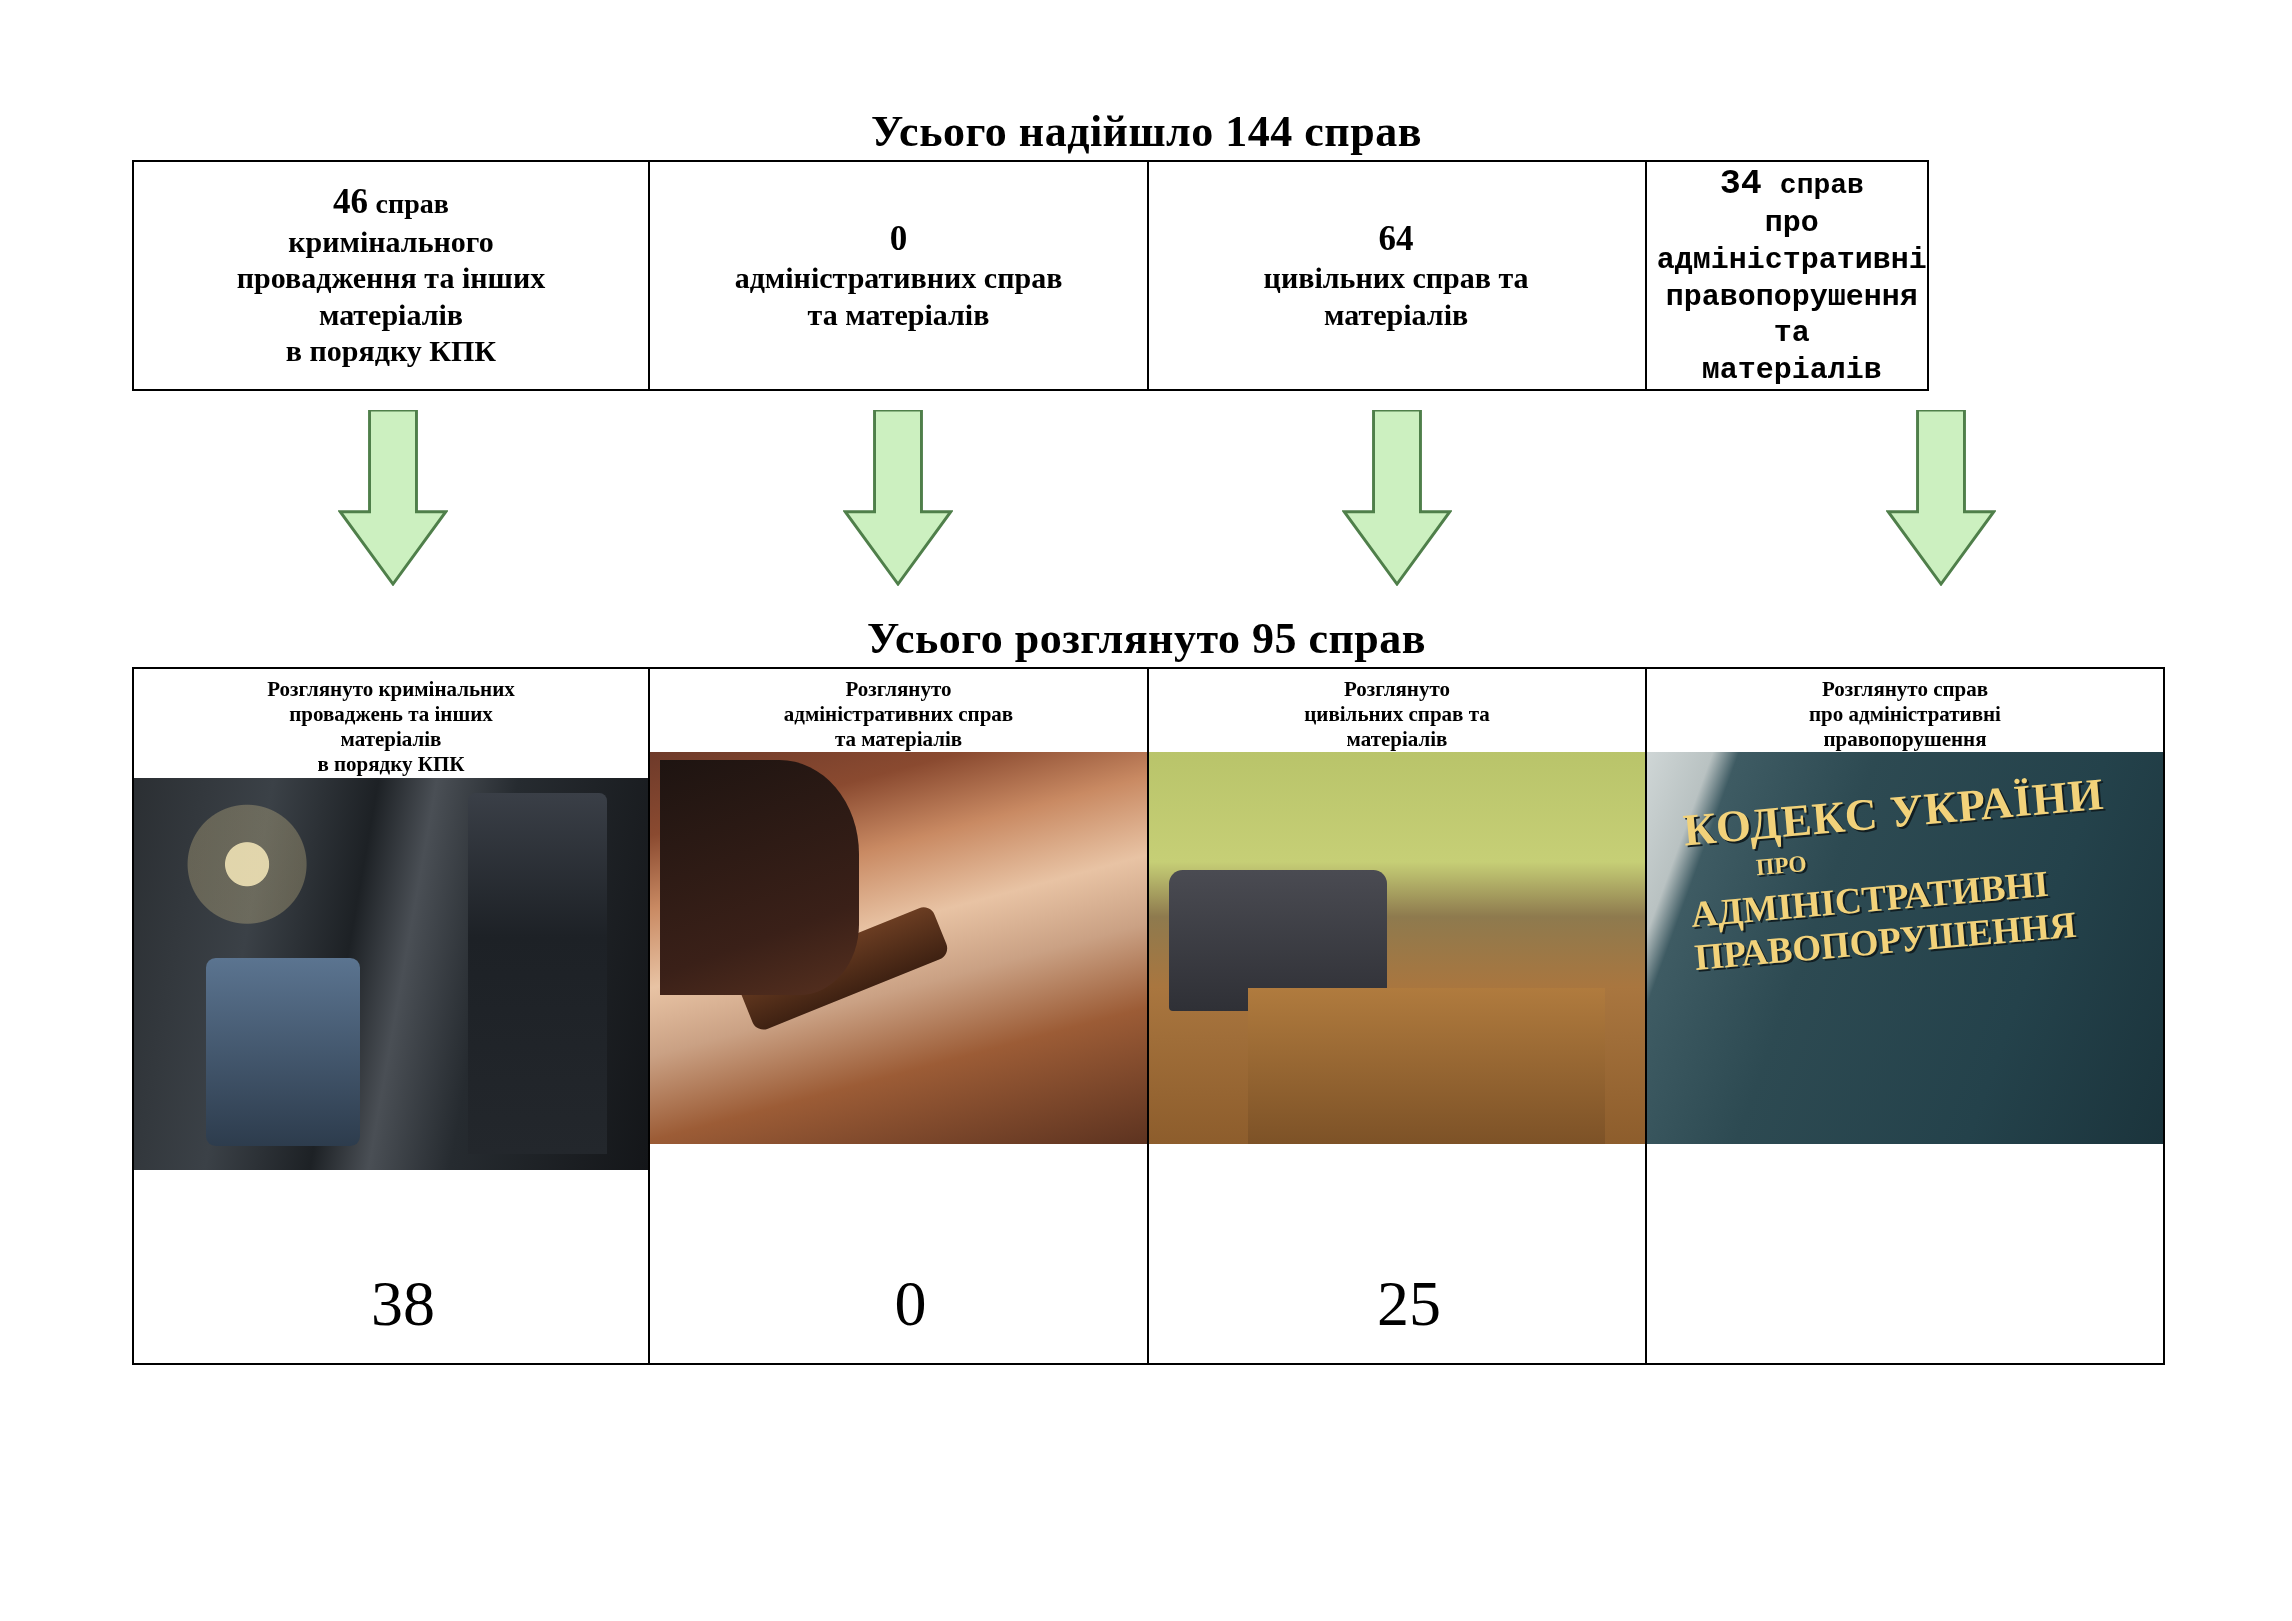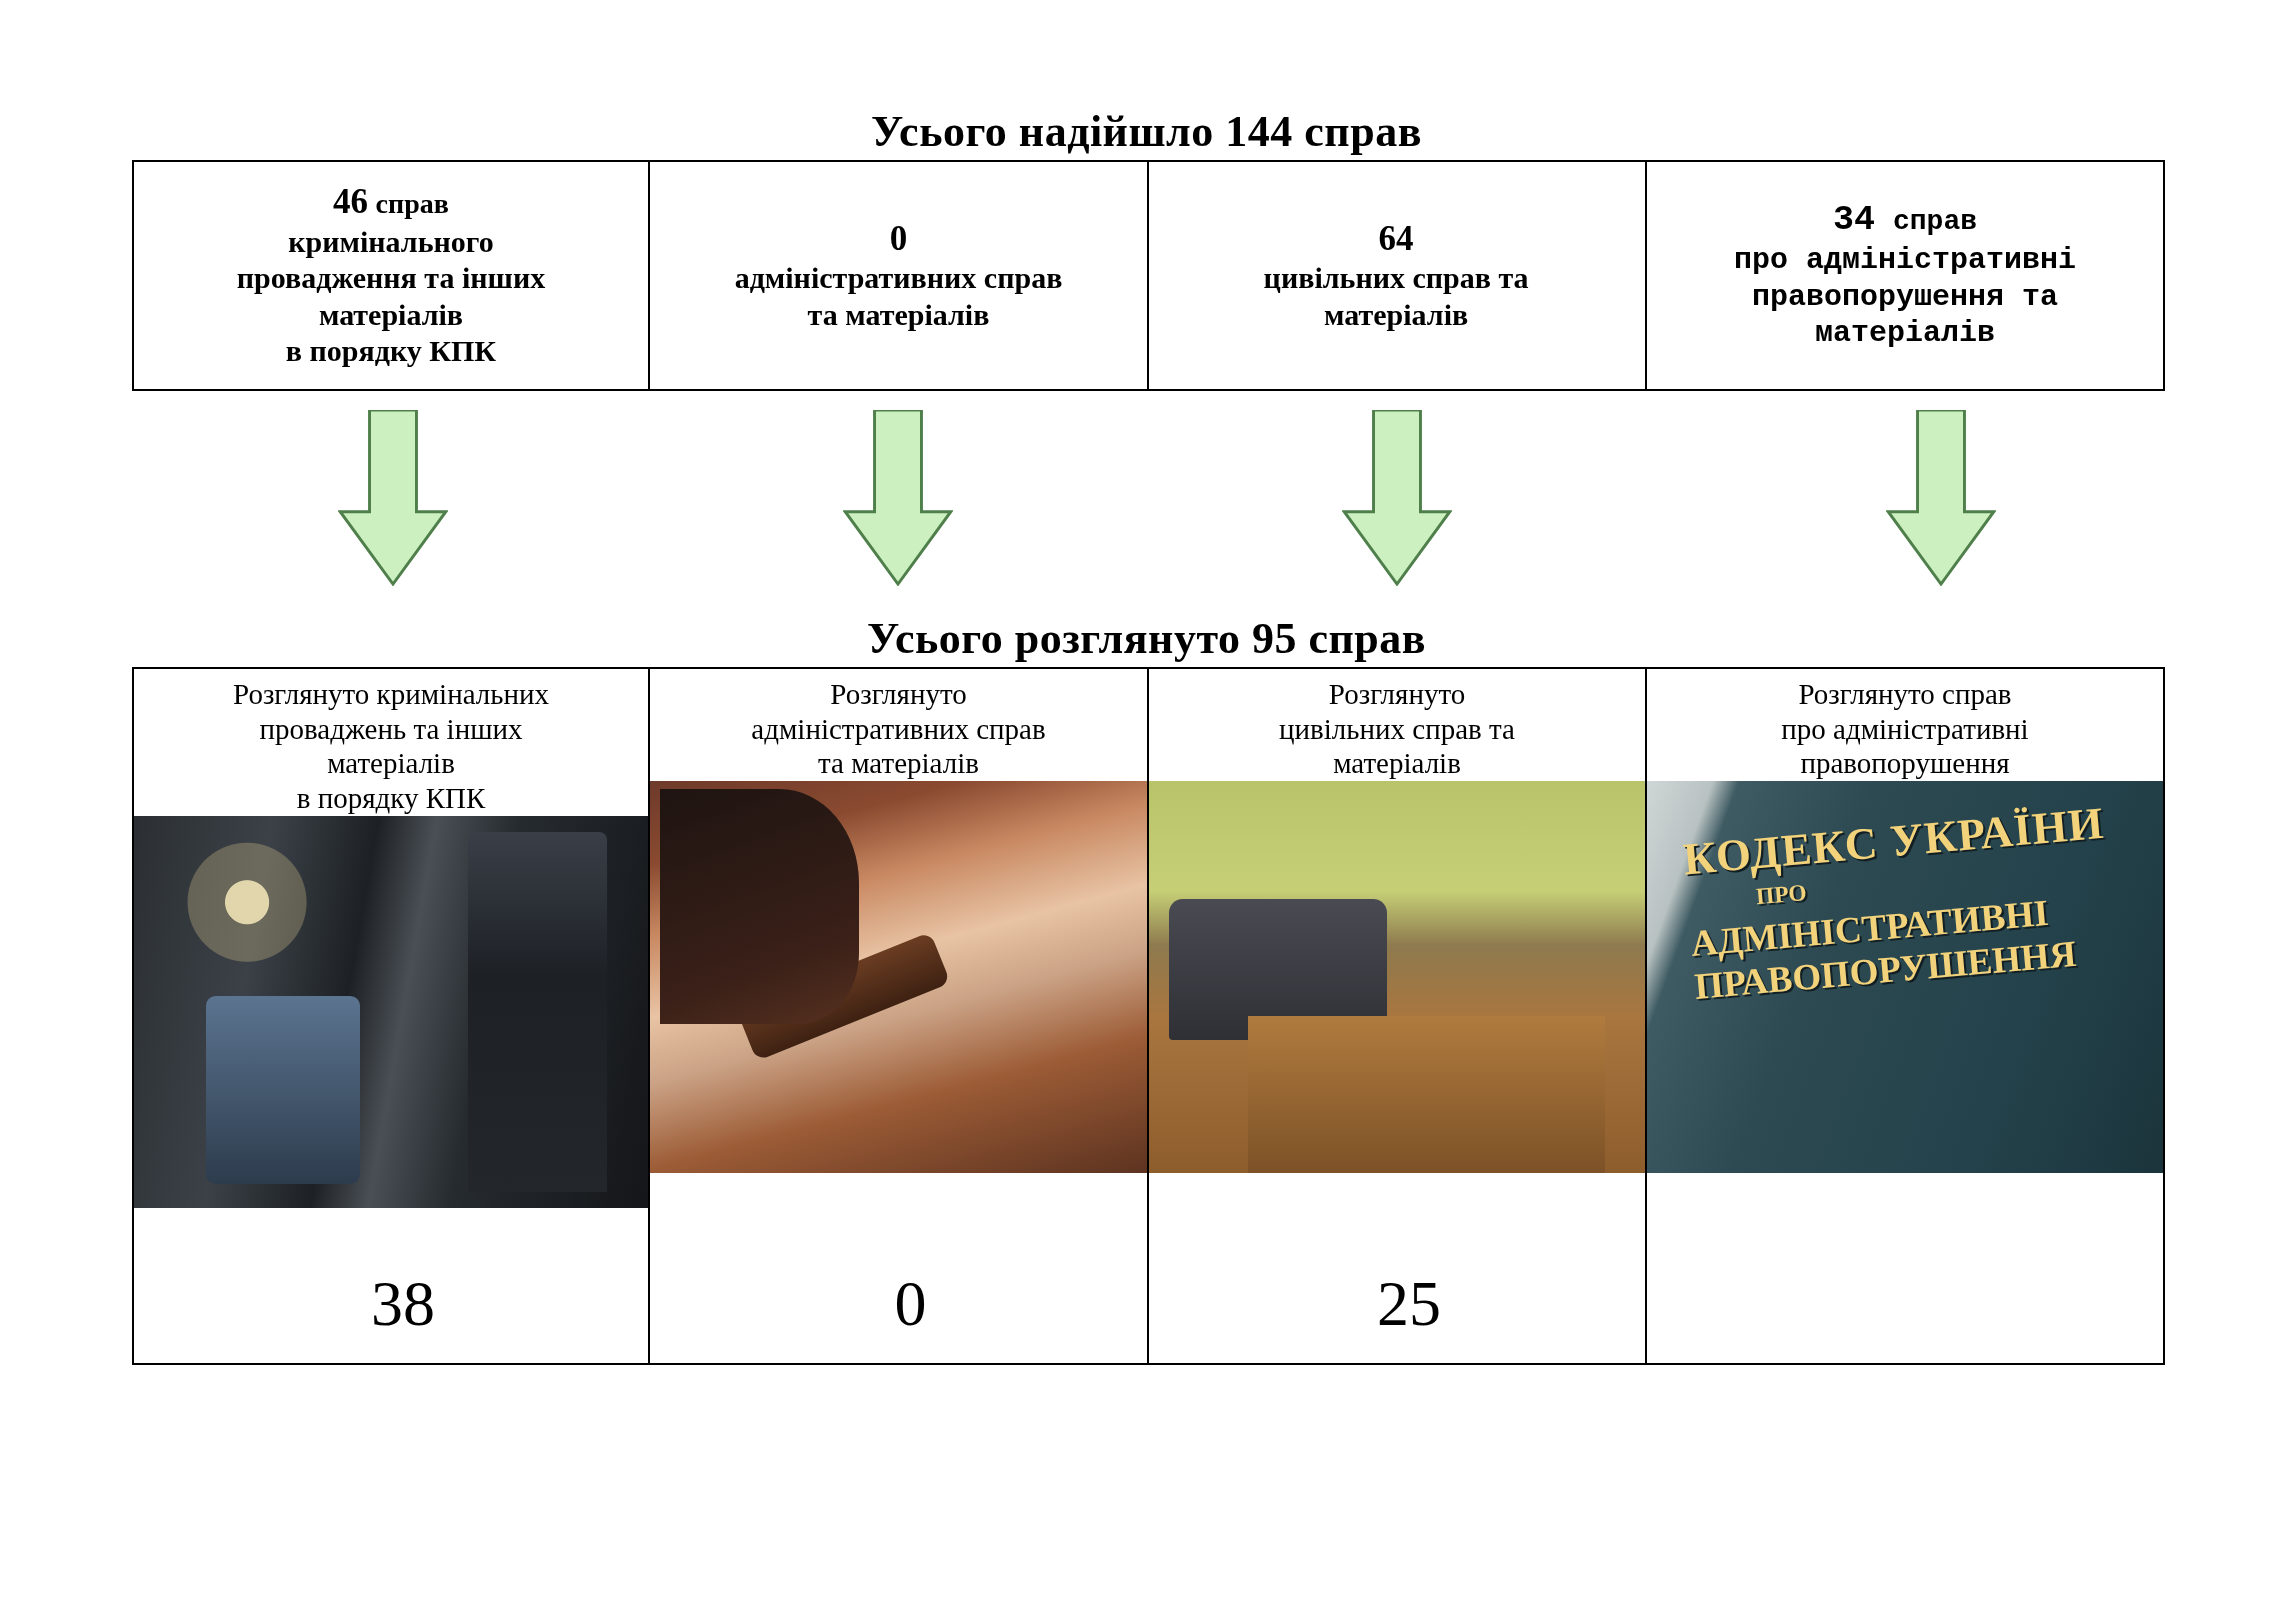--- a/index.html
+++ b/index.html
@@ -33,21 +33,21 @@
     letter-spacing: 0.5px;
   }
   .title-top { top: 106px; }
   .title-mid { top: 613px; }
 
   
   .top-table {
     position: absolute;
     left: 132px;
     top: 160px;
-    width: 2033px;
+    width: 1797px;
     height: 231px;
     display: flex;
     border: 2.9px solid #000;
     box-sizing: border-box;
   }
   .top-cell {
     flex: 1 1 0;
     border-right: 2.9px solid #000;
     box-sizing: border-box;
     display: flex;
@@ -107,22 +107,22 @@
     border-right: 2.9px solid #000;
     box-sizing: border-box;
     display: flex;
     flex-direction: column;
     align-items: center;
     position: relative;
     padding: 0;
   }
   .bot-cell:last-child { border-right: none; }
   .bot-head {
-    font-size: 29px;
-    font-weight: normal;
+    font-size: 21px;
+    font-weight: bold;
     line-height: 1.2;
     text-align: center;
     padding: 7.8px 7.8px 0 7.8px;
     width: 100%;
     box-sizing: border-box;
   }
   .bot-img {
     width: 100%;
     height: 392px;
     position: relative;

